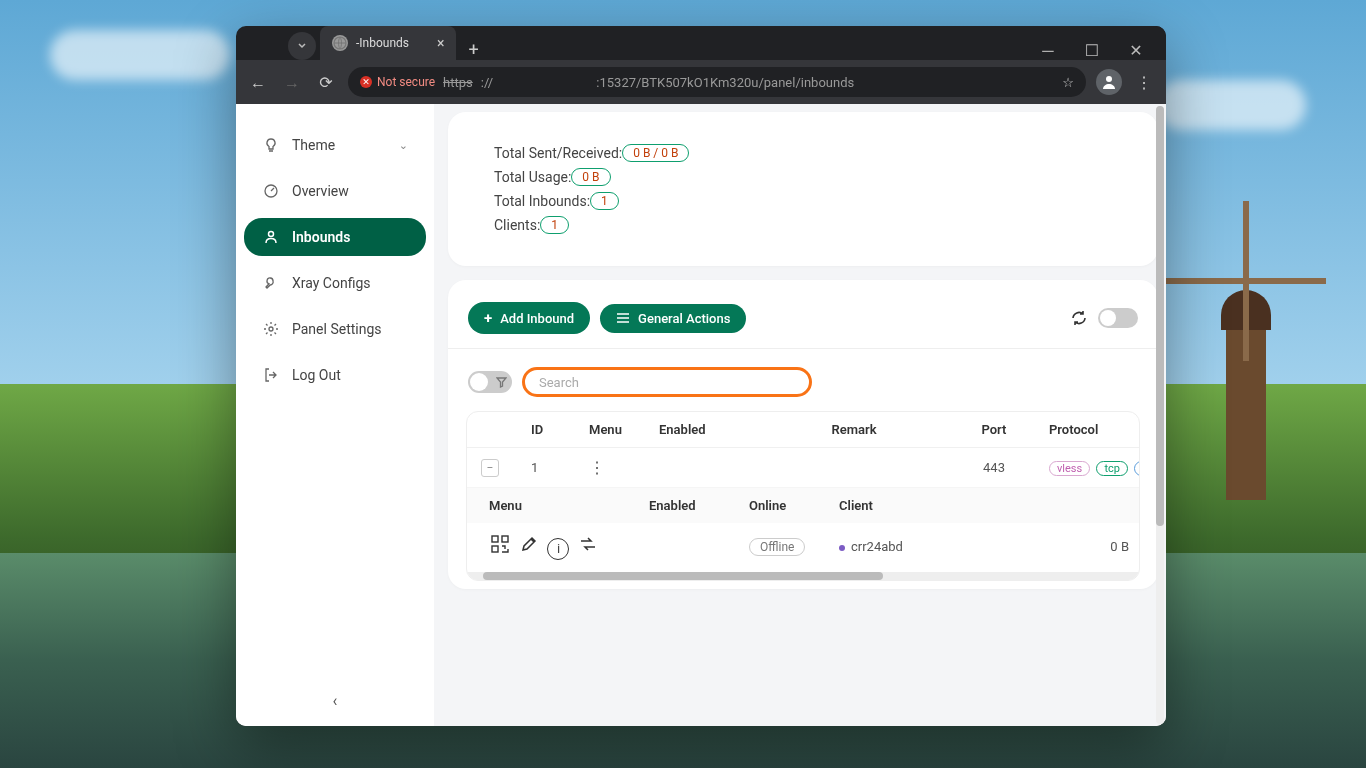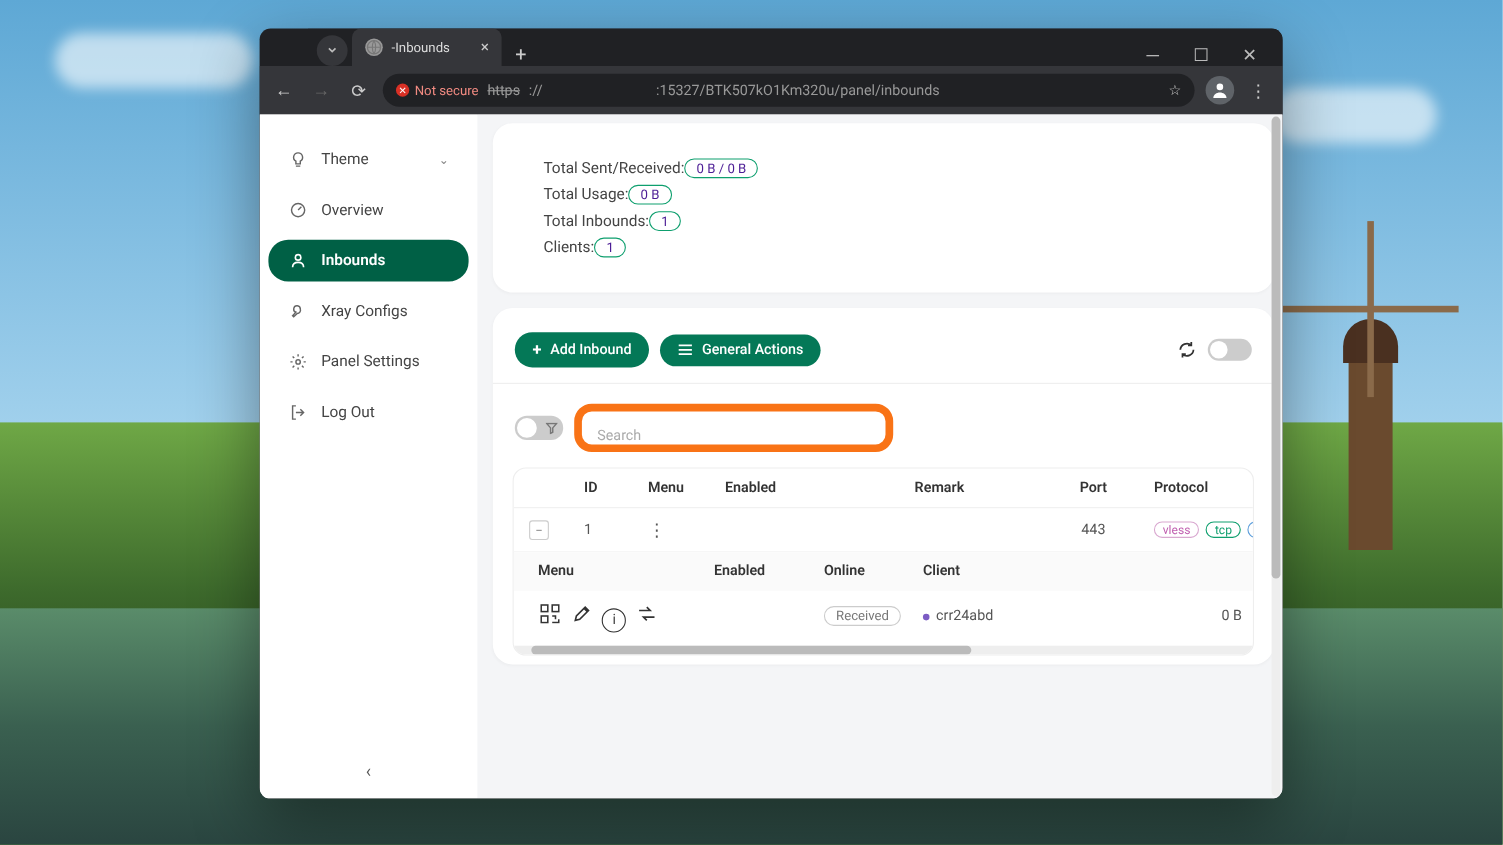--- a/index.html
+++ b/index.html
@@ -56,36 +56,36 @@
   .side-item.active { background:#006045; color:#fff; font-weight:600;border-radius:18px; }
   .side-item .ico { width:18px; height:18px; display:flex; align-items:center; justify-content:center; color:inherit; }
   .side-item .chev { margin-left:auto; color:#888; font-size:11px; }
   .collapse-btn { margin-top:auto; padding: 16px; text-align:center; color:#555; font-size:16px; }
 
   .main { flex:1; background:#f4f5f7; padding: 8px 8px 8px 14px; overflow:hidden; position:relative; }
   .scroll-track { position:absolute; right:2px; top:2px; bottom:2px; width:8px; background:#eee; border-radius:4px;}
   .scroll-thumb { position:absolute; right:2px; top:2px; width:8px; height:420px; background:#bbb; border-radius:4px;}
   .card { background:#fff; border-radius: 18px; padding: 26px 46px; margin-bottom: 14px; box-shadow: 0 1px 3px rgba(0,0,0,0.03);}
   .stat { display:flex; align-items:center; margin: 6px 0; font-size:14px; color:#444;}
-  .pill { border:1px solid #0e9f6e; color:#4c1d95; border-radius: 12px; padding: 1px 10px; font-size:12px; }
+  .pill { border:1px solid #0e9f6e; color:#c2410c; border-radius: 12px; padding: 1px 10px; font-size:12px; }
 
   .toolbar { display:flex; align-items:center; gap:10px; padding: 4px 2px 14px; }
   .btn { background:#047857; color:#fff; border-radius: 18px; padding: 7px 16px; font-size:13px; display:flex; align-items:center; gap:8px; font-weight:500;}
   .btn .plus { font-size:15px; font-weight:bold; }
   .toolbar-right { margin-left:auto; display:flex; align-items:center; gap:10px; color:#444;}
   .toggle { width:40px; height:20px; background:#ccc; border-radius:10px; position:relative;}
   .toggle .knob { position:absolute; top:2px; left:2px; width:16px; height:16px; background:#fff; border-radius:8px;}
   .toggle.on { background:#059669; }
   .toggle.on .knob { left:22px; }
 
   .filterrow { display:flex; align-items:center; gap:10px; padding: 4px 2px 14px;}
   .filtertoggle { width:44px; height:22px; background:#ccc; border-radius:11px; position:relative; display:flex; align-items:center;}
   .filtertoggle .knob { position:absolute; left:2px; top:2px; width:18px; height:18px; border-radius:9px; background:#fff;}
   .filtertoggle .funnel { position:absolute; right:5px; color:#777; font-size:11px;}
-  .search { flex:0 0 290px; height:44px; border:7px solid #f97316; border-radius:16px; padding:0 14px; font-size:13px; color:#888; display:flex; align-items:flex-end;}
+  .search { flex:0 0 290px; height:30px; border:3px solid #f97316; border-radius:16px; padding:0 14px; font-size:13px; color:#888; display:flex; align-items:center;}
 
   .table-wrap { border:1px solid #eee; border-radius:12px; overflow:hidden;}
   .thead, .trow { display:grid; grid-template-columns: 50px 58px 70px 110px 170px 110px 150px; align-items:center; padding: 10px 14px; font-size:13px;}
   .thead { color:#333; font-weight:600; border-bottom:1px solid #f0f0f0;}
   .trow { color:#555; border-bottom:1px solid #f5f5f5;}
   .expand-btn { width:18px; height:18px; border:1px solid #ccc; border-radius:3px; display:flex;align-items:center;justify-content:center; font-size:12px; color:#888;}
   .kebab { font-size:16px; color:#555;}
   .tag { border:1px solid; border-radius:10px; padding:0 7px; font-size:11px; margin-right:3px; display:inline-block;}
   .tag.vless { border-color:#d9a8d0; color:#c060b0;}
   .tag.tcp { border-color:#0e9f6e; color:#0e9f6e;}
@@ -341,21 +341,21 @@
                   </svg>
                 </span>
               <span class="iconbtn round" style="border-color:#333;">i</span>
               <span class="iconbtn noborder">
                   <svg width="18" height="18" viewBox="0 0 18 18" fill="none" stroke="#333" stroke-width="1.5">
                     <path d="M2 6h10l-3-3M16 12H6l3 3"></path>
                   </svg>
                 </span>
             </span>
             <span><span class="toggle on"><span class="knob"></span></span></span>
-            <span><span class="badge-offline">Received</span></span>
+            <span><span class="badge-offline">Offline</span></span>
             <span><span class="dot"></span><span>crr24abd</span></span>
             <span style="text-align:right;">0 B</span>
           </div>
           <div class="hscroll">
               <div class="thumb"></div>
             </div>
         </div>
       </div>
     </div>
   </div>

